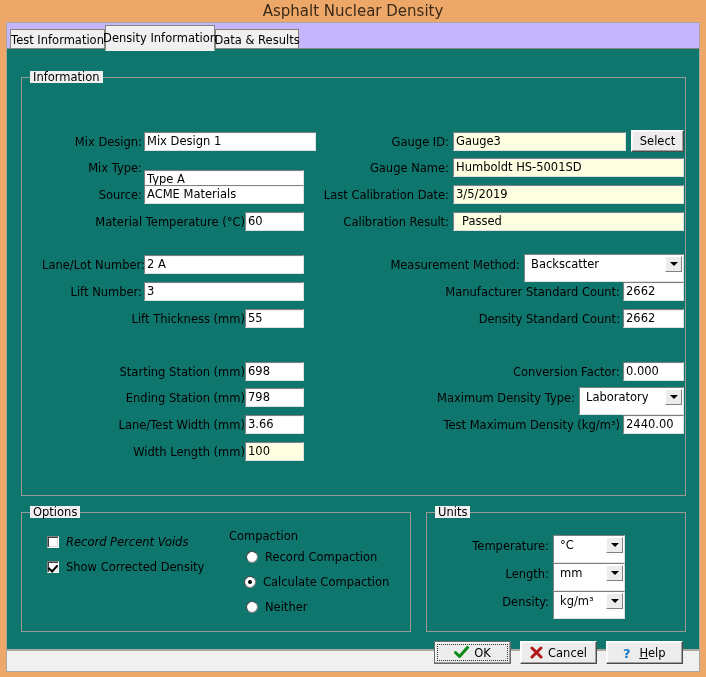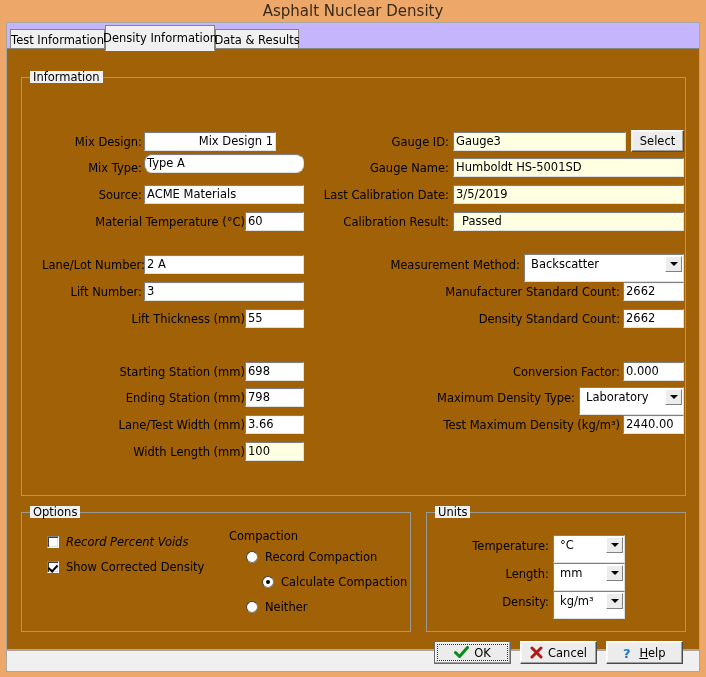--- a/index.html
+++ b/index.html
@@ -53,21 +53,21 @@
     background: #f0f0f0;
     z-index: 5;
     border-bottom: 1px solid #f0f0f0;
   }
   #tab-underline {
     position: absolute; left: 0; top: 25px; width: 692px; height: 1px;
     background: #86867f;
   }
   #panel-body {
     position: absolute; left: 0; top: 26px; width: 692px; height: 600px;
-    background: #a16207;
+    background: #0f766e;
   }
   
   .group {
     position: absolute;
     border: 1px solid #9a9a94;
     box-sizing: border-box;
   }
   .group > .grouplabel {
     position: absolute; top: -7px; left: 8px;
     background: #f0f0f0;
@@ -218,24 +218,24 @@
       </div>
       <div id="tab-underline"></div>
     </div>
 
     <div id="panel-body">
 
       <div class="group" style="left:14px; top:28px; width:665px; height:419px;">
         <span class="grouplabel">Information</span>
 
         <span class="lbl" style="left:20px; top:57px; width:100px;">Mix Design:</span>
-        <div class="field" style="left:122px; top:54px; width:132px;text-align:right;">Mix Design 1</div>
+        <div class="field" style="left:122px; top:54px; width:172px;">Mix Design 1</div>
 
         <span class="lbl" style="left:20px; top:83px; width:100px;">Mix Type:</span>
-        <div class="field" style="left:122px; top:76px; width:160px;border-radius:8px;">Type A</div>
+        <div class="field" style="left:122px; top:92px; width:160px;">Type A</div>
 
         <span class="lbl" style="left:20px; top:110px; width:100px;">Source:</span>
         <div class="field" style="left:122px; top:107px; width:160px;">ACME Materials</div>
 
         <span class="lbl" style="left:20px; top:137px; width:203px;">Material Temperature (°C)</span>
         <div class="field" style="left:223px; top:134px; width:59px;">60</div>
 
         <span class="lbl" style="left:20px; top:180px; width:100px;">Lane/Lot Number:</span>
         <div class="field" style="left:122px; top:177px; width:160px;">2 A</div>
 
@@ -312,21 +312,21 @@
           <span class="chkbox checked"></span>
           <span>Show Corrected Density</span>
         </div>
 
         <span class="lbl" style="left:207px; top:16px; width:120px; text-align:left;">Compaction</span>
 
         <div class="rad-row" style="left:224px; top:37px;">
           <span class="radio"></span>
           <span>Record Compaction</span>
         </div>
-        <div class="rad-row" style="left:240px; top:62px;">
+        <div class="rad-row" style="left:222px; top:62px;">
           <span class="radio selected"></span>
           <span>Calculate Compaction</span>
         </div>
         <div class="rad-row" style="left:224px; top:87px;">
           <span class="radio"></span>
           <span>Neither</span>
         </div>
       </div>
 
       <div class="group" style="left:419px; top:463px; width:260px; height:120px;">

